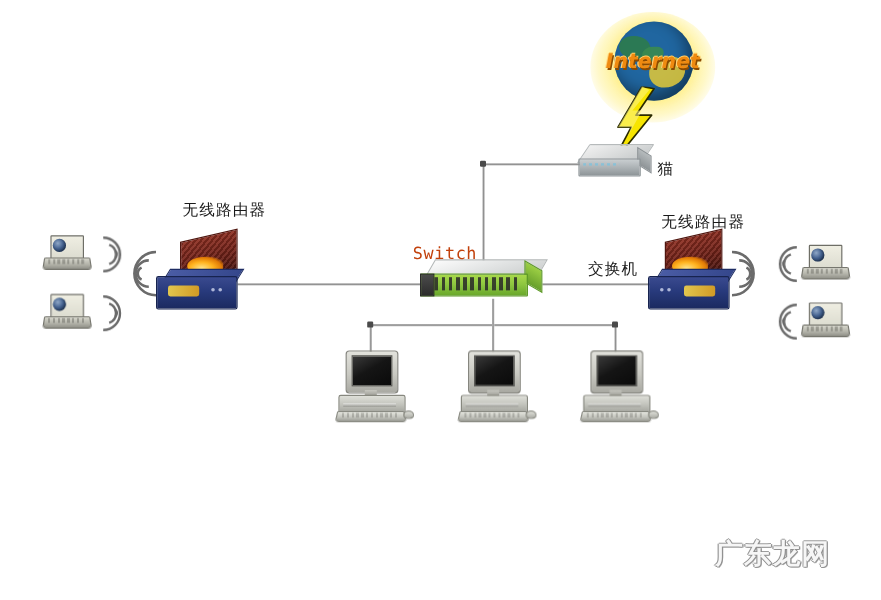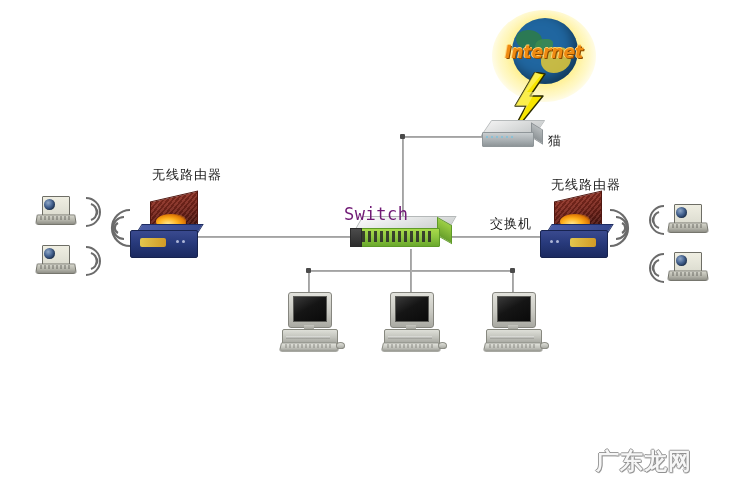--- a/index.html
+++ b/index.html
@@ -41,22 +41,22 @@
     position: absolute;
     font-family: "DejaVu Sans", sans-serif;
     font-size: 13px;
     color: #1a1a1a;
     white-space: nowrap;
     letter-spacing: 1px;
   }
   .label-mono {
     position: absolute;
     font-family: "DejaVu Sans Mono", monospace;
-    font-size: 17px;
-    color: #701a75;
+    font-size: 14px;
+    color: #c2410c;
     white-space: nowrap;
     letter-spacing: 0.5px;
   }
 
   
   #internet-cloud {
     position: absolute;
     left: 484px; top: 8px;
     width: 120px; height: 100px;
   }

